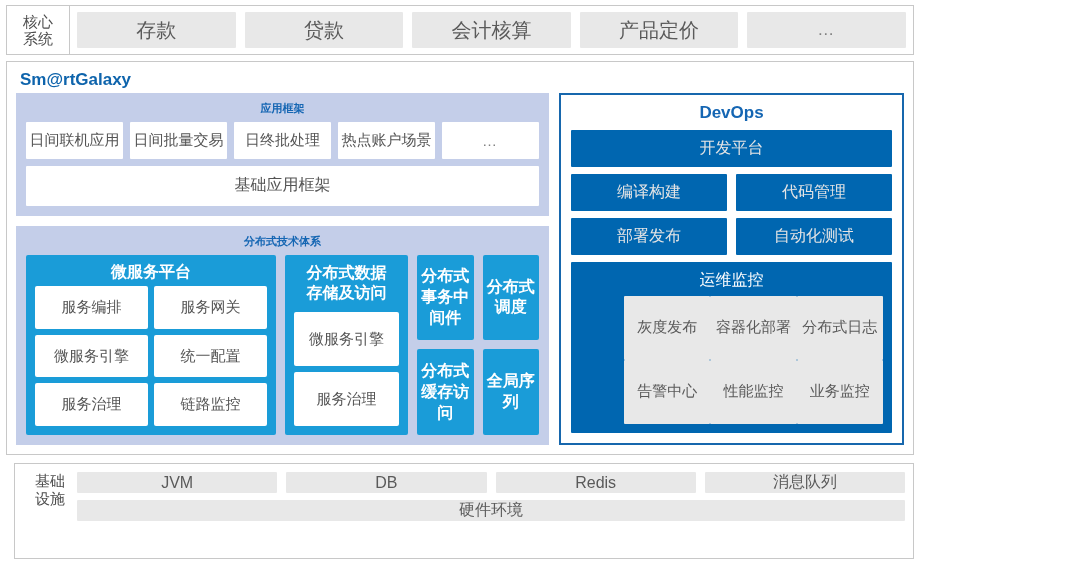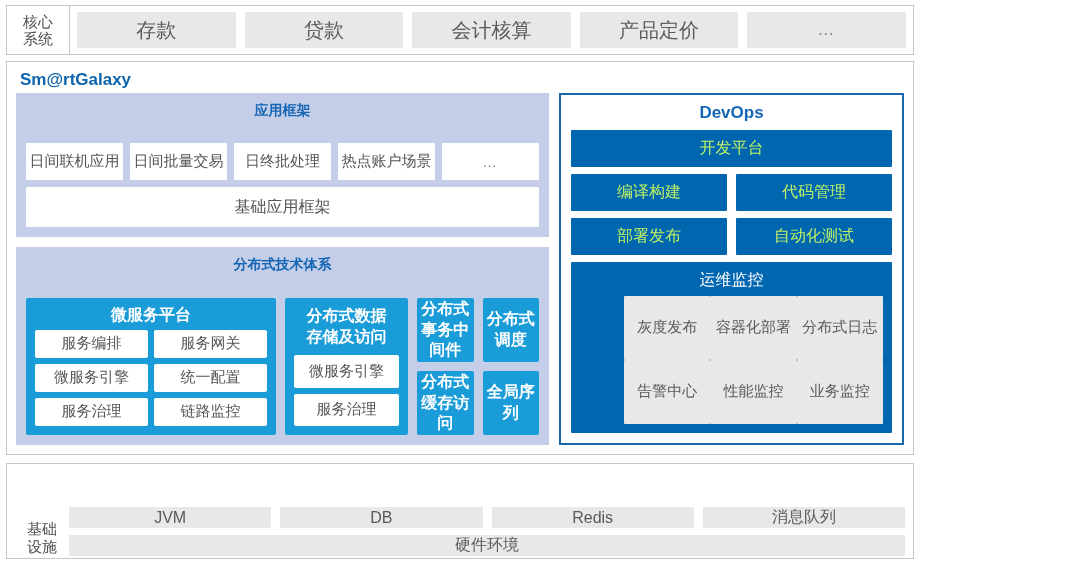--- a/index.html
+++ b/index.html
@@ -116,23 +116,23 @@
     background: #c4cee9;
     box-sizing: border-box;
     padding: 7px 10px 10px 10px;
     display: flex;
     flex-direction: column;
   }
   .lav-title {
     text-align: center;
     font-weight: bold;
     color: #1566b3;
-    font-size: 14px;
+    font-size: 11px;
     line-height: 1.55;
-    padding-bottom: 22px;
+    padding-bottom: 5px;
   }
 
   
   .app-panel { flex: 0 0 auto; }
   .app-row {
     display: flex;
     gap: 7px;
   }
   .app-row .white-box {
     flex: 1 1 0;
@@ -242,21 +242,21 @@
     text-align: center;
     font-weight: bold;
     font-size: 17px;
     color: #1566b3;
     line-height: 1.6;
     padding-bottom: 4px;
     flex: 0 0 auto;
   }
   .dark-box {
     background: #0066b0;
-    color: #bef264;
+    color: #e5e5e5;
     display: flex;
     align-items: center;
     justify-content: center;
     font-size: 16px;
     border-radius: 1px;
     box-sizing: border-box;
     white-space: nowrap;
   }
   .devops-platform { height: 37px; flex: 0 0 37px; }
   .devops-pair {
@@ -288,29 +288,29 @@
   .ops-grid {
     display: grid;
     grid-template-columns: 1fr 1fr 1fr;
     flex: 1 1 auto;
     margin-left: 44px;
   }
   .ops-grid .chip { font-size: 15px; }
 
   
   .infra {
-    margin: 8px 6px 6px 6px;
+    margin: 8px 6px 6px 14px;
     border: 1px solid #c8c8c8;
     background: #ffffff;
     box-sizing: border-box;
     height: 96px;
     flex: 0 0 96px;
     display: flex;
-    align-items: flex-end;
-    padding: 2px 8px;
+    align-items: flex-start;
+    padding: 8px 8px;
   }
   .infra-label {
     flex: 0 0 54px;
     width: 54px;
     display: flex;
     flex-direction: column;
     align-items: center;
     justify-content: center;
     font-size: 15px;
     color: #4d4d4d;

